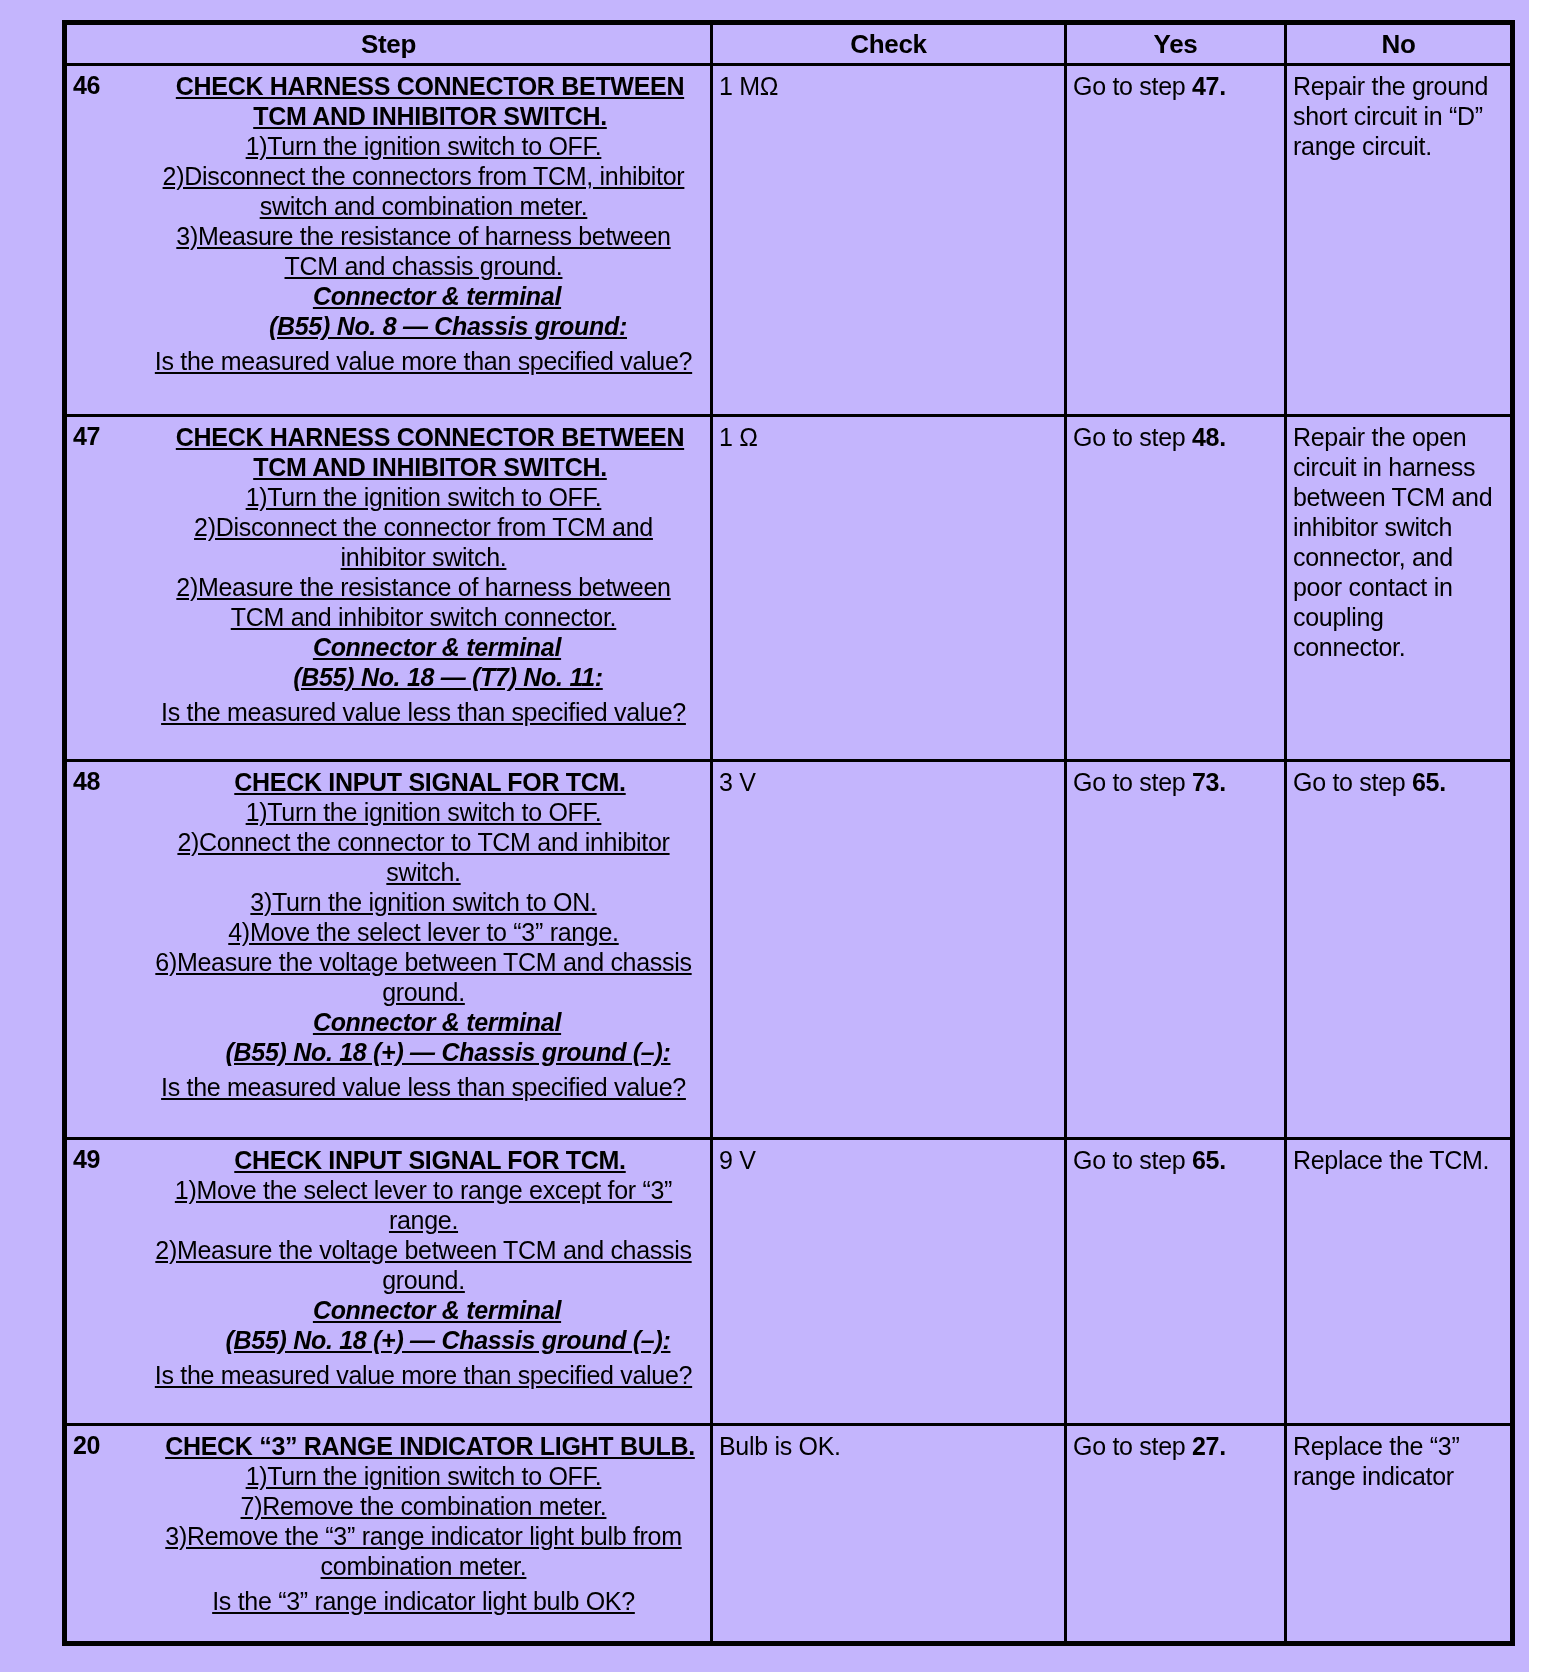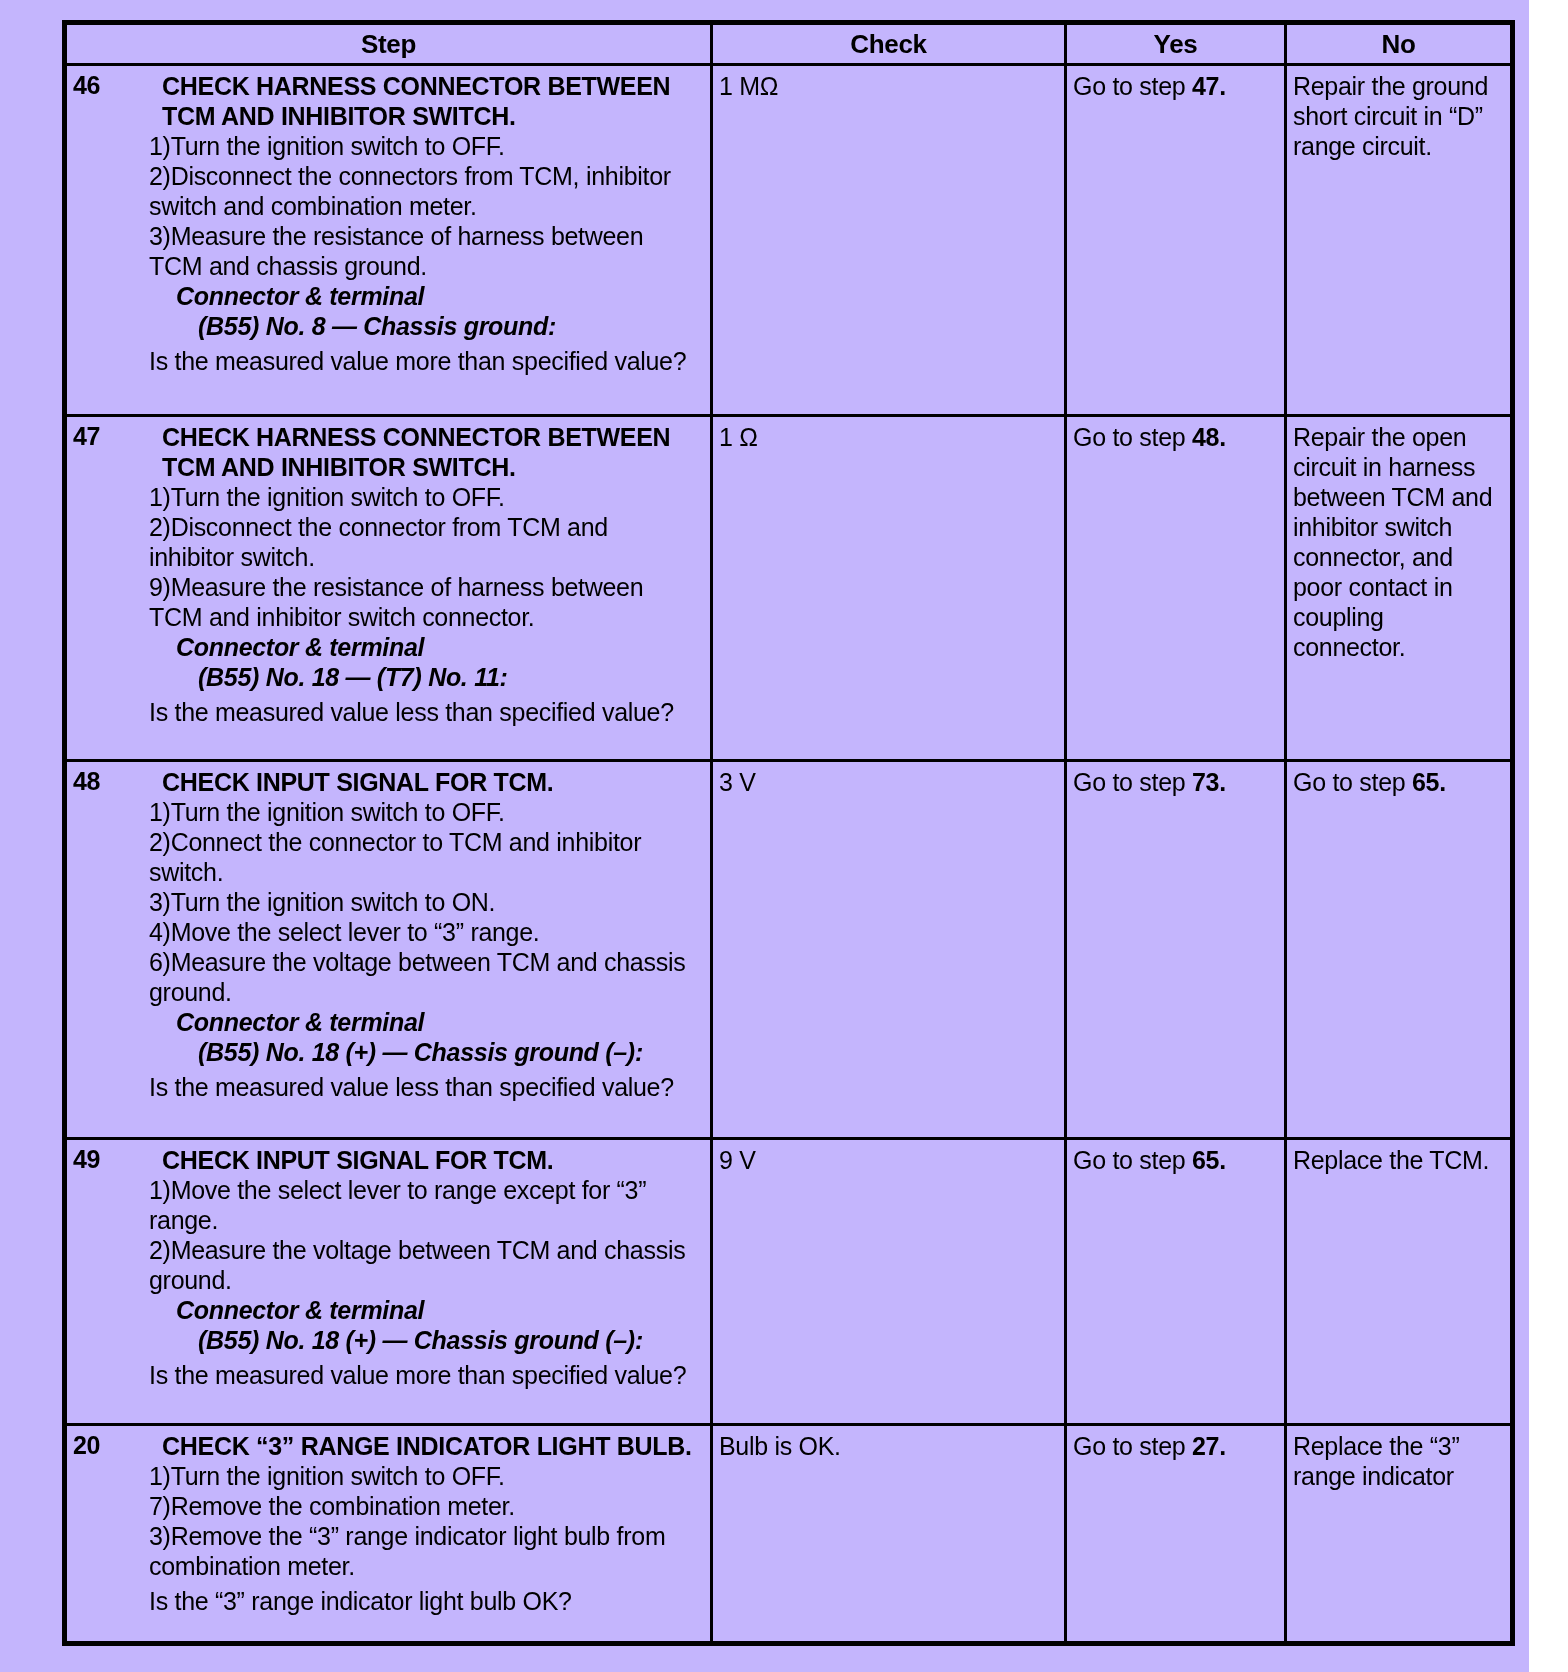--- a/index.html
+++ b/index.html
@@ -45,29 +45,29 @@
     line-height: 30px;
     padding: 5px 8px 5px 6px;
   }
   
   #rows tr:nth-child(1) > td { height: 338px; }
   #rows tr:nth-child(2) > td { height: 332px; }
   #rows tr:nth-child(3) > td { height: 365px; }
   #rows tr:nth-child(4) > td { height: 273px; }
   #rows tr:nth-child(5) > td { height: 205px; }
 
-  .step-cell { position: relative; padding-left: 0; }
+  .step-cell { position: relative; padding-left: 0; text-align: center; }
   .step-num {
     position: absolute;
     left: 6px;
     top: 4px;
     font-weight: bold;
     font-size: 25px;
   }
-  .step-content { margin-left: 82px; margin-right: 4px; }
+  .step-content { margin-left: 82px; margin-right: 4px; text-decoration: underline; }
   .step-title {
     font-weight: bold;
     padding-left: 13px;
   }
   .step-line { }
   .connector-label {
     font-weight: bold;
     font-style: italic;
     margin-left: 27px;
   }
@@ -118,21 +118,21 @@
     <td class="no-cell"><span class="pre">Repair the ground short circuit in “D” range circuit.</span><b class="bold"></b></td>
   </tr>
 
   <tr>
     <td class="step-cell">
       <div class="step-num">47</div>
       <div class="step-content">
         <div class="step-title">CHECK HARNESS CONNECTOR BETWEEN TCM AND INHIBITOR SWITCH.</div>
         <div class="step-line">1)Turn the ignition switch to OFF.</div>
               <div class="step-line">2)Disconnect the connector from TCM and inhibitor switch.</div>
-              <div class="step-line">9)Measure the resistance of harness between TCM and inhibitor switch connector.</div>
+              <div class="step-line">2)Measure the resistance of harness between TCM and inhibitor switch connector.</div>
               <div class="connector-label">Connector &amp; terminal</div>
         <div class="connector-detail">(B55) No. 18 — (T7) No. 11:</div>
         <div class="step-question">Is the measured value less than specified value?</div>
       </div>
     </td>
     <td class="check-cell">1 Ω</td>
     <td class="yes-cell"><span class="pre">Go to step </span><b class="bold">48.</b></td>
     <td class="no-cell"><span class="pre">Repair the open circuit in harness between TCM and inhibitor switch connector, and poor contact in coupling connector.</span><b class="bold"></b></td>
   </tr>
 

